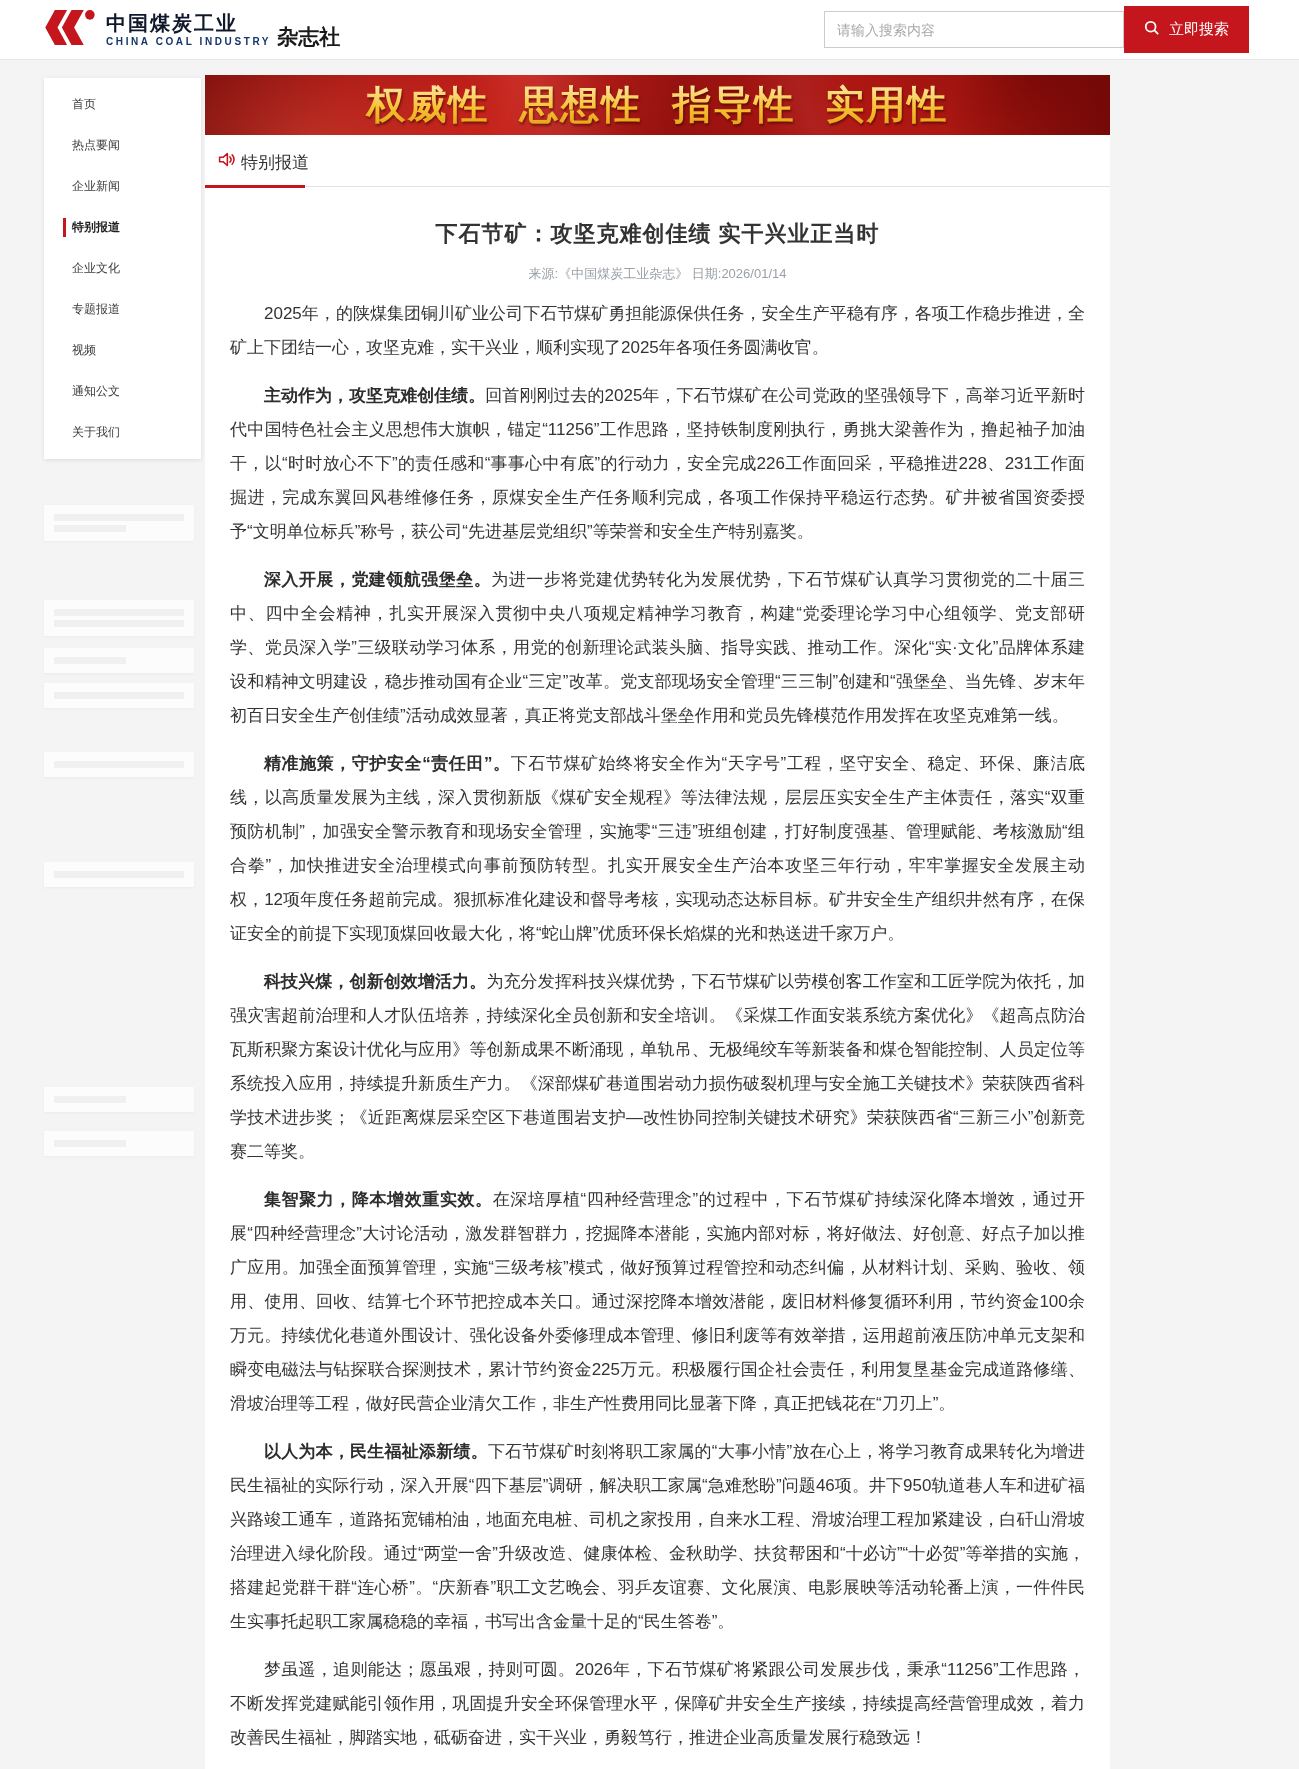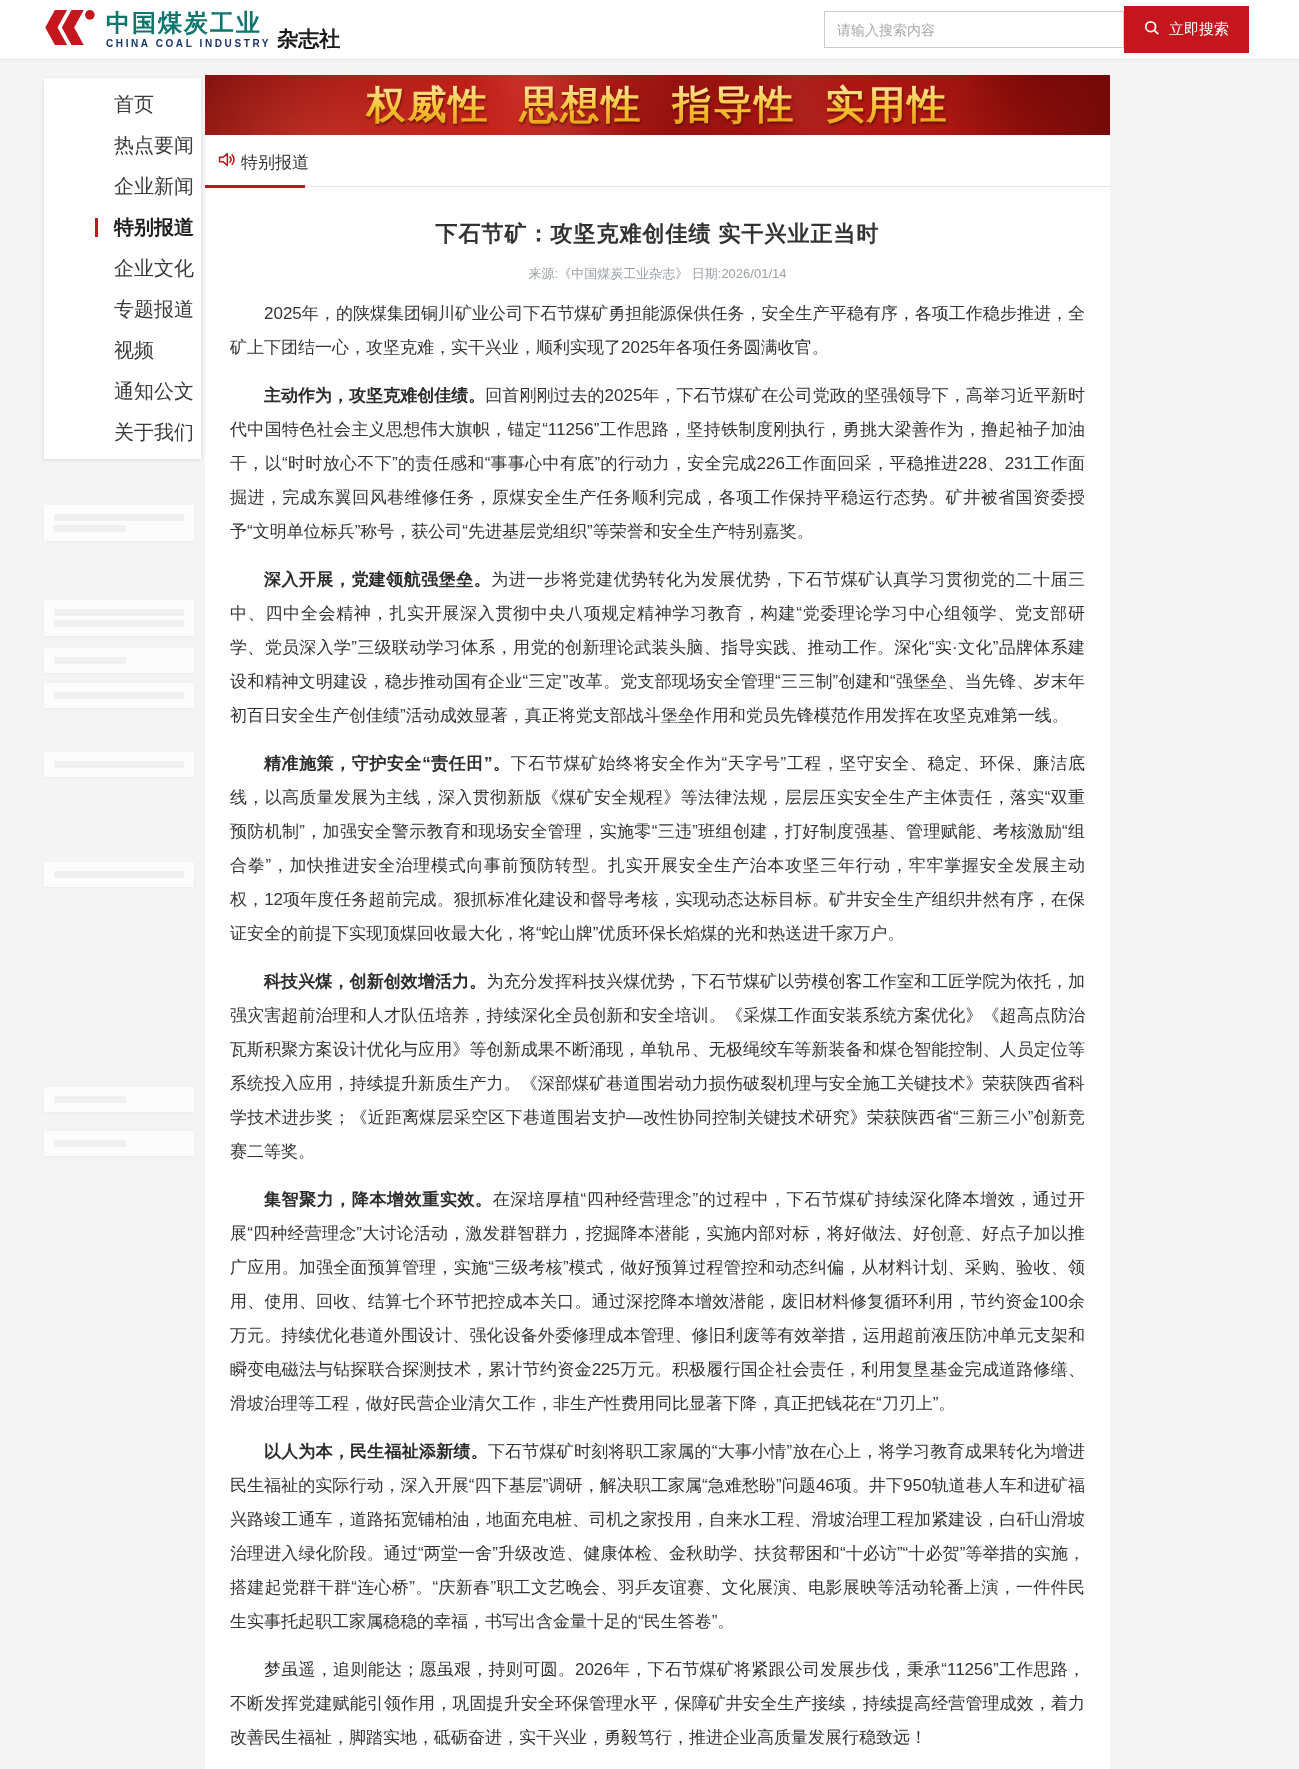--- a/index.html
+++ b/index.html
@@ -16,21 +16,21 @@
   .topbar {
     position:absolute; left:0; top:0; width:1299px; height:60px;
     background:#fff; border-bottom:1px solid #e6e6e6;
     display:flex; align-items:center; justify-content:space-between;
     padding:0 50px 0 40px; z-index:5;
   }
   .logo { display:flex; align-items:center; cursor:pointer; }
   .logo-mark { margin-right:10px; }
   .logo-txt { display:flex; align-items:flex-end; }
   .logo-cn-block { display:flex; flex-direction:column; line-height:1; }
-  .logo-cn { font-size:24px; font-weight:bold; color:#0f766e; letter-spacing:2px; }
+  .logo-cn { font-size:20px; font-weight:bold; color:#0f172a; letter-spacing:2px; }
   .logo-en { font-size:10px; font-weight:bold; color:#16356c; letter-spacing:2.6px; margin-top:4px;text-align:right; }
   .logo-suffix { font-size:21px; font-weight:bold; color:#1a1a1a; margin-left:6px; line-height:1; }
   .search-wrap { display:flex; align-items:center; }
   .search-input {
     width:300px; height:37px; border:1px solid #ccc; background:#fff;
     font-size:14px; padding:0 12px; color:#333; outline:none;
     font-family:Liberation Sans, sans-serif;
   }
   .search-input::placeholder { color:#a9a9a9; }
   .search-btn {
@@ -39,21 +39,21 @@
     cursor:pointer; font-family:"Liberation Sans","DejaVu Sans",sans-serif;
   }
   
   .sidebar {
     position:absolute; left:44px; top:78px; width:157px;
     background:#fff; box-shadow:0 1px 4px rgba(0,0,0,.10);
     padding:6px 0; z-index:2;
   }
   .side-item {
     position:relative; height:41px; line-height:41px;
-    padding-left:38px; font-size:20px; color:#3a3a3a; cursor:pointer;margin-left:32px;
+    padding-left:28px; font-size:12px; color:#3a3a3a; cursor:pointer;
   }
   .side-item.active { font-weight:bold; color:#1f1f1f; }
   .side-item.active::before {
     content:""; position:absolute; left:19px; top:11px;
     width:3px; height:19px; background:#c5161d;
   }
   .ghost {
     position:absolute; left:44px; width:150px; background:#fff;
     box-shadow:0 1px 3px rgba(0,0,0,.06); opacity:.75; padding:5px 10px;
   }

